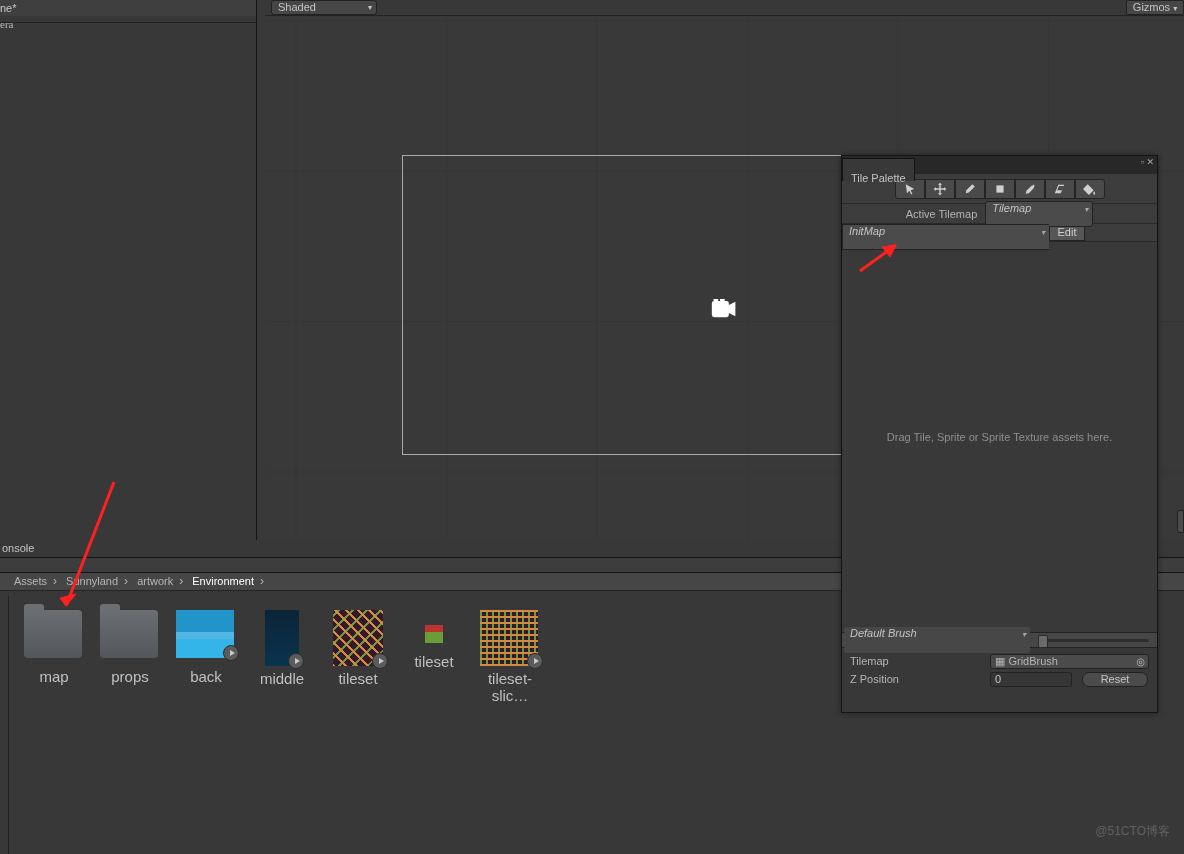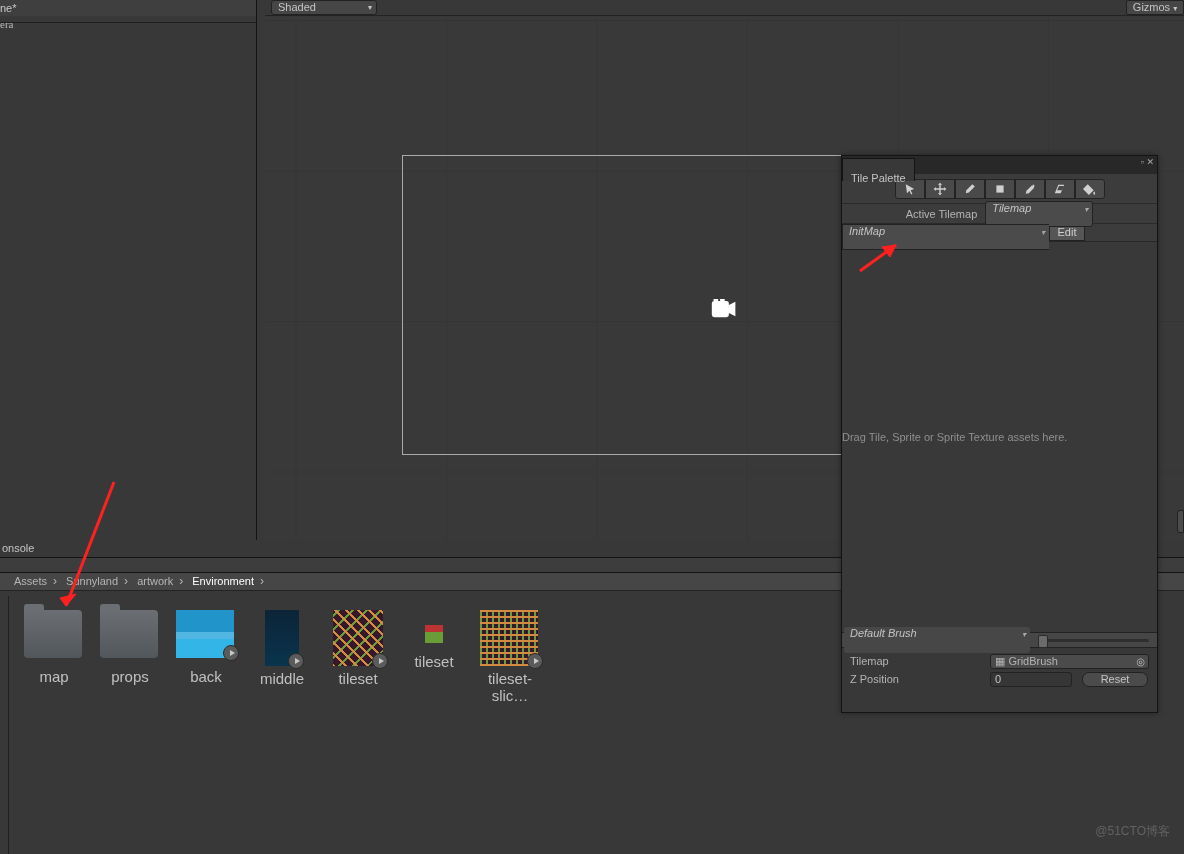--- a/index.html
+++ b/index.html
@@ -156,21 +156,21 @@
     padding:0 16px 0 6px;line-height:13px;color:#c4c4c4;position:relative;min-width:108px;font-style:italic;
   }
   .dropdown::after{content:"▾";position:absolute;right:4px;top:1px;font-size:8px;color:#aaa;}
   .pal-select-row{height:18px;display:flex;background:#3c3c3c;border-bottom:1px solid #272727;}
   .pal-select-row .dropdown{flex:1;border-radius:0;min-width:auto;}
   .pal-select-row .edit-btn{
     width:36px;border:1px solid #222;background:#565656;line-height:14px;text-align:center;color:#d0d0d0;
     margin-right:72px;
   }
   .pal-canvas-area{
-    height:390px;background:#393939;display:flex;align-items:center;justify-content:flex-start;
+    height:390px;background:#393939;display:flex;align-items:center;justify-content:center;
     color:#8f8f8f;font-size:11px;
   }
   .pal-brushrow{height:16px;background:#464646;border-top:1px solid #222;border-bottom:1px solid #222;display:flex;align-items:center;padding-left:8px;}
   .pal-brushrow .dropdown{background:#474747;border:none;margin-left:-6px;}
   .pal-brushrow .slider{flex:1;height:3px;background:#2e2e2e;margin:0 8px;border-radius:2px;position:relative;}
   .pal-brushrow .slider::after{content:"";position:absolute;left:0;top:-4px;width:8px;height:11px;background:#6b6b6b;border:1px solid #2a2a2a;border-radius:2px;}
   .pal-inspector{padding:4px 8px 8px;background:#383838;}
   .pal-insp-row{display:flex;align-items:center;height:18px;gap:6px;}
   .pal-insp-row .lbl{width:134px;}
   .obj-field{flex:1;height:15px;background:#4b4b4b;border:1px solid #222;border-radius:3px;line-height:13px;padding-left:4px;position:relative;}

